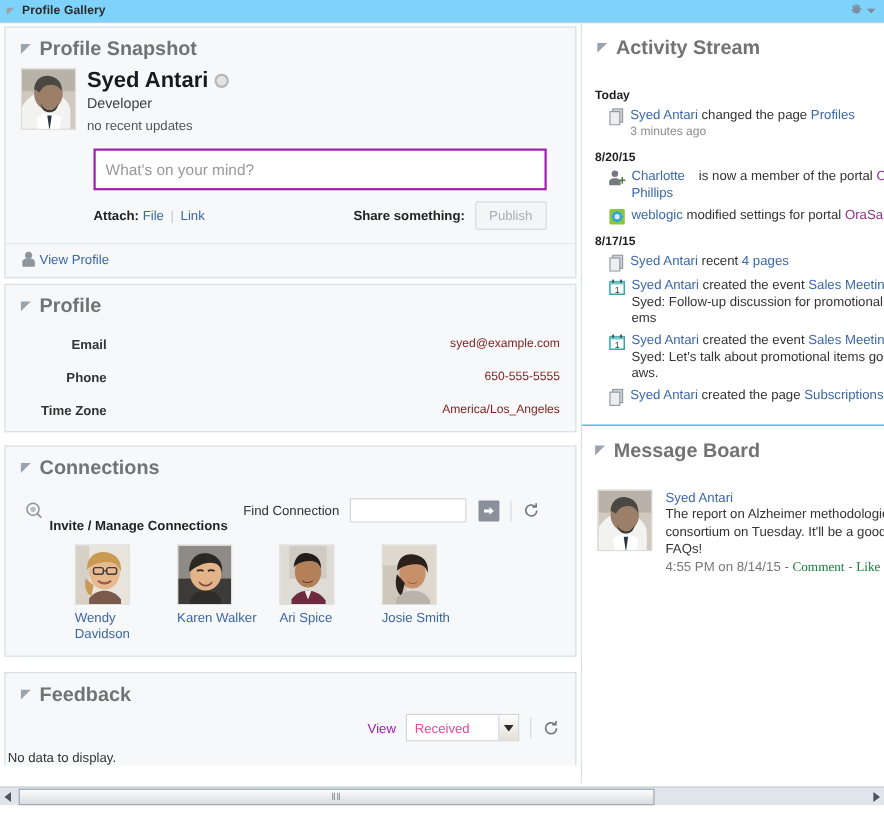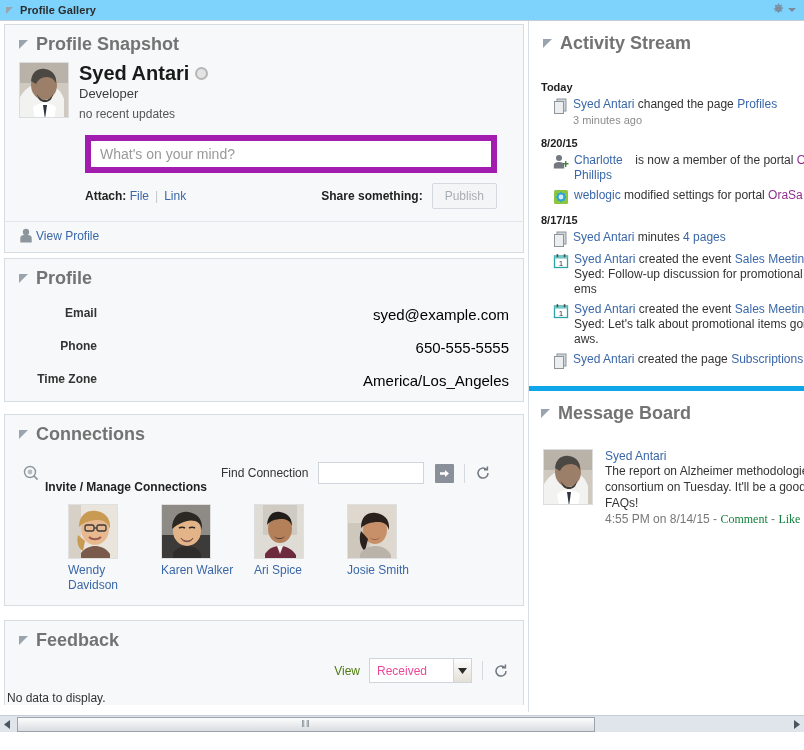--- a/index.html
+++ b/index.html
@@ -110,21 +110,21 @@
     width: 13px; height: 13px; border-radius: 50%;
     border: 2px solid #b6b6b6; background: #e4e4e4;
     box-sizing: border-box;
   }
   .user-title { font-size: 13px; color: #3d3d3d; margin-top: 1px; }
   .user-updates { font-size: 12px; color: #555; margin-top: 6px; }
 
   .share-box { margin: 14px 0 0 66px; }
   .share-input {
     width: 412px; height: 38px;
-    border: 6px solid #a21caf;
+    border: 2px solid #a21caf;
     background: #fff;
     box-sizing: border-box;
     font-family: "Liberation Sans", sans-serif;
     font-size: 14px; color: #999;
     padding: 0 9px;
     outline: none;
   }
   .share-input::placeholder { color: #999; }
   .share-actions {
     display: flex; align-items: center;
@@ -155,21 +155,21 @@
   .person-ico { margin-right: 3px; display:block; }
 
   
   .field-row { display: flex; margin-bottom: 16px; justify-content: space-between; }
   .field-label {
     width: 92px; flex: 0 0 92px;
     text-align: right; padding-right: 14px;
     font-weight: bold; font-size: 12px; color: #333;
     box-sizing: border-box;
   }
-  .field-value { font-size: 15px; color: #000000; }
+  .field-value { font-size: 11px; color: #7f1d1d; }
 
   
   .conn-toolbar { display: flex; align-items: center; margin-bottom: 10px; }
   .conn-ico { margin-right: 6px; display: block; }
   .conn-manage { font-weight: bold; font-size: 12px; color: #222; cursor: pointer; margin-top: 28px; }
   .conn-find-lbl { font-size: 12px; color: #333; margin-left: 14px; margin-right: 10px; }
   .conn-input {
     width: 106px; height: 22px;
     border: 1px solid #cfd5da; background: #fff;
     box-sizing: border-box; outline: none;
@@ -191,21 +191,21 @@
     border: 1px solid #e0e0e0; box-sizing: border-box;
     overflow: hidden; background: #e6e3de;
   }
   .conn-name {
     margin-top: 4px; font-size: 12px; line-height: 15px;
     color: #3a67a8; cursor: pointer; max-width: 74px;
   }
 
   
   .fb-toolbar { display: flex; align-items: center; justify-content: flex-end; }
-  .fb-view-lbl { font-size: 12px; color: #4d7c0f; margin-right: 9px; margin-left: 36px; }
+  .fb-view-lbl { font-size: 12px; color: #a21caf; margin-right: 9px; margin-left: 36px; }
   .select-wrap {
     display: flex; align-items: stretch;
     border: 1px solid #cfd5da; background: #fff; height: 23px;
   }
   .select-val {
     font-size: 12px; color: #ec4899; padding: 0 26px 0 7px;
     display: flex; align-items: center;
   }
   .select-arrow {
     width: 17px; border-left: 1px solid #cfd5da;
@@ -562,21 +562,21 @@
             <div class="act-day">8/17/15</div>
 
             <div class="act-item">
               <span>
                 <svg class="act-ico" width="15" height="16" viewBox="0 0 15 16" aria-hidden="true">
                   <rect x="4" y="1" width="9" height="12" fill="#cfd4d9" stroke="#8d959d" stroke-width="1"></rect>
                   <rect x="1.5" y="3.5" width="9" height="12" fill="#eceef0" stroke="#8d959d" stroke-width="1"></rect>
                 </svg>
               </span>
               <span class="act-txt">
-                <span class="u">Syed Antari</span><span> minutes </span><span class="obj">4 pages</span>
+                <span class="u">Syed Antari</span><span> recent </span><span class="obj">4 pages</span>
               </span>
             </div>
 
             <div class="act-item">
               <span>
                 <svg class="act-ico" width="16" height="16" viewBox="0 0 16 16" aria-hidden="true">
                   <rect x="1.5" y="3" width="13" height="11.5" fill="#ffffff" stroke="#2aa4a4" stroke-width="1.3"></rect>
                   <rect x="1.5" y="3" width="13" height="2.6" fill="#6fc9c9"></rect>
                   <rect x="3.6" y="1.2" width="1.6" height="3" fill="#4a4a4a"></rect>
                   <rect x="10.8" y="1.2" width="1.6" height="3" fill="#4a4a4a"></rect>
@@ -615,21 +615,21 @@
                 </svg>
               </span>
               <span class="act-txt">
                 <span class="u">Syed Antari</span><span> created the page </span><span class="obj">Subscriptions</span>
               </span>
             </div>
           </div>
         </div>
       </div>
 
-      <div class="panel flat" style="margin-top:14px;border-top:5px solid #0ea5e9">
+      <div class="panel flat" style="margin-top:14px;border-top:1px solid #0ea5e9">
         <div class="panel-head" style="padding-left:12px;padding-top:12px">
           <span class="disc"></span>
           <span class="panel-title">Message Board</span>
         </div>
         <div class="mb-post">
           <div class="mb-avatar">
             <svg viewBox="0 0 50 56" width="50" height="56" aria-hidden="true">
               <rect width="50" height="56" fill="#cfc9c0"></rect>
               <rect x="0" y="0" width="50" height="20" fill="#b9b2a8"></rect>
               <path d="M0 34c6-10 14-14 22-14s19 5 22 16v20H0z" fill="#f2f2f0"></path>

